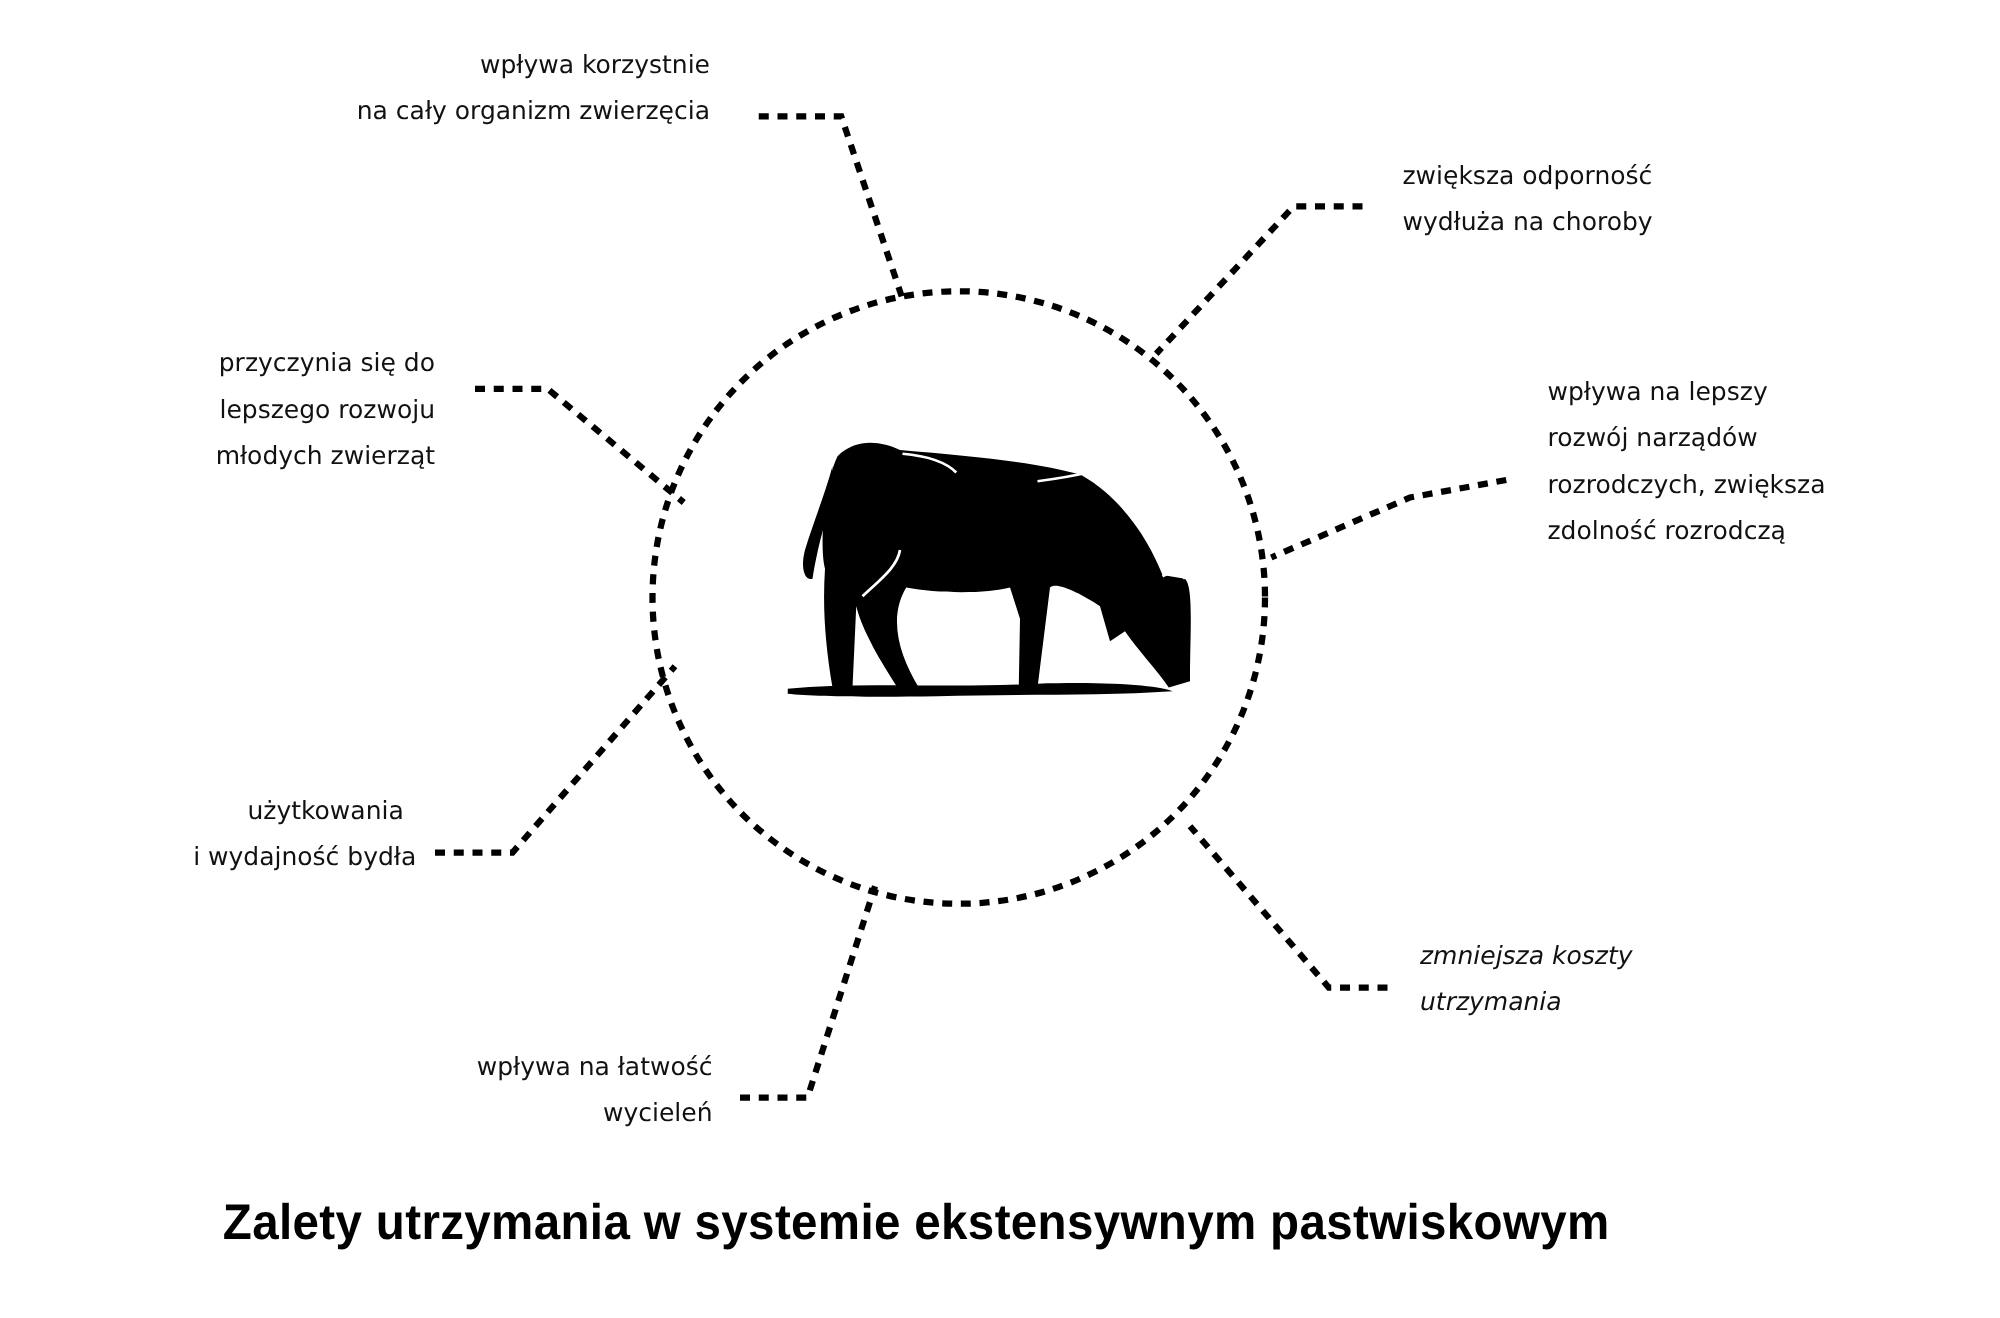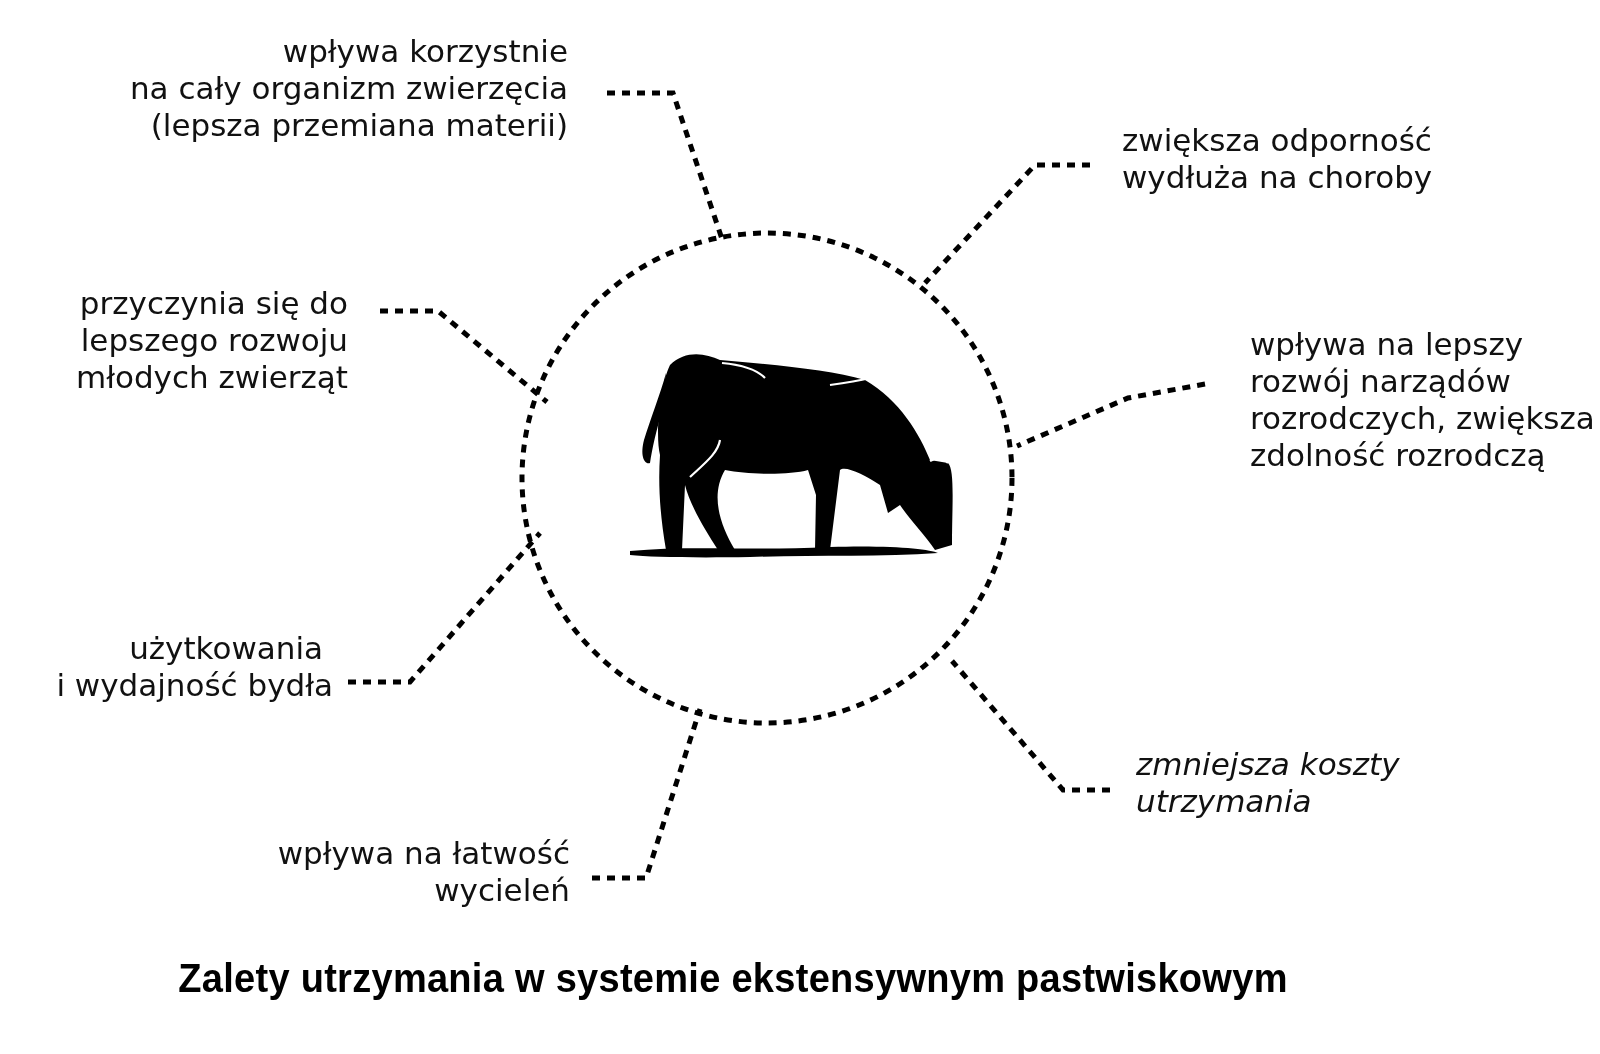--- a/index.html
+++ b/index.html
@@ -1,19 +1,19 @@
 <!DOCTYPE html>
 <html><head>
 <meta charset="utf-8">
 <style>
   html, body { margin:0; padding:0; background:#ffffff; }
   body { width:1600px; height:1054px; position:relative; overflow:hidden;
          font-family:"DejaVu Sans","Liberation Sans",sans-serif; color:#111111; }
   svg.lines { position:absolute; left:0; top:0; width:1600px; height:1054px; }
-  .lbl { position:absolute; font-size:31px; line-height:37px; white-space:nowrap; letter-spacing:0px; }
+  .lbl { position:absolute; font-size:20px; line-height:37px; white-space:nowrap; letter-spacing:0px; }
   .r { text-align:right; }
   .l { text-align:left; }
   .lbl div { display:block; }
   .title { position:absolute; left:0; width:1466px; top:956px; text-align:center;
            font-family:"Liberation Sans","DejaVu Sans",sans-serif; font-weight:bold; font-size:40px;
            letter-spacing:0.3px; color:#000000; transform:scaleX(0.95); transform-origin:center; }
   .cow { position:absolute; left:630px; top:345px; width:340px; height:230px; }
 </style>
 </head>
 <body>
@@ -51,35 +51,34 @@
     <path d="M92,18 C115,20 128,26 135,33"></path>
     <path d="M200,40 C215,38 228,36 240,33"></path>
     <path d="M90,95 C88,108 75,118 60,132"></path>
     <path d="M300,116 C305,113 312,110 318,118"></path>
   </g>
 </svg>
 
 <div class="lbl r" style="right:1032px; top:33px;">
   <div>wpływa korzystnie</div>
   <div>na cały organizm zwierzęcia</div>
-  <div>(lepsza przemiana materii)</div>
 </div>
 
 <div class="lbl l" style="left:1122px; top:122px;">
   <div>zwiększa odporność</div>
   <div>wydłuża na choroby</div>
 </div>
 
-<div class="lbl r" style="right:1252px; top:285px;margin-left:36px;">
+<div class="lbl r" style="right:1252px; top:272px;margin-left:36px;">
   <div>przyczynia się do</div>
   <div>lepszego rozwoju</div>
   <div>młodych zwierząt</div>
 </div>
 
-<div class="lbl l" style="left:1238px; top:326px;margin-left:12px;">
+<div class="lbl l" style="left:1238px; top:295px;">
   <div>wpływa na lepszy</div>
   <div>rozwój narządów</div>
   <div>rozrodczych, zwiększa</div>
   <div>zdolność rozrodczą</div>
 </div>
 
 <div class="lbl r" style="right:1267px; top:630px;">
   <div style="padding-right:10px;">użytkowania</div>
   <div>i wydajność bydła</div>
 </div>

